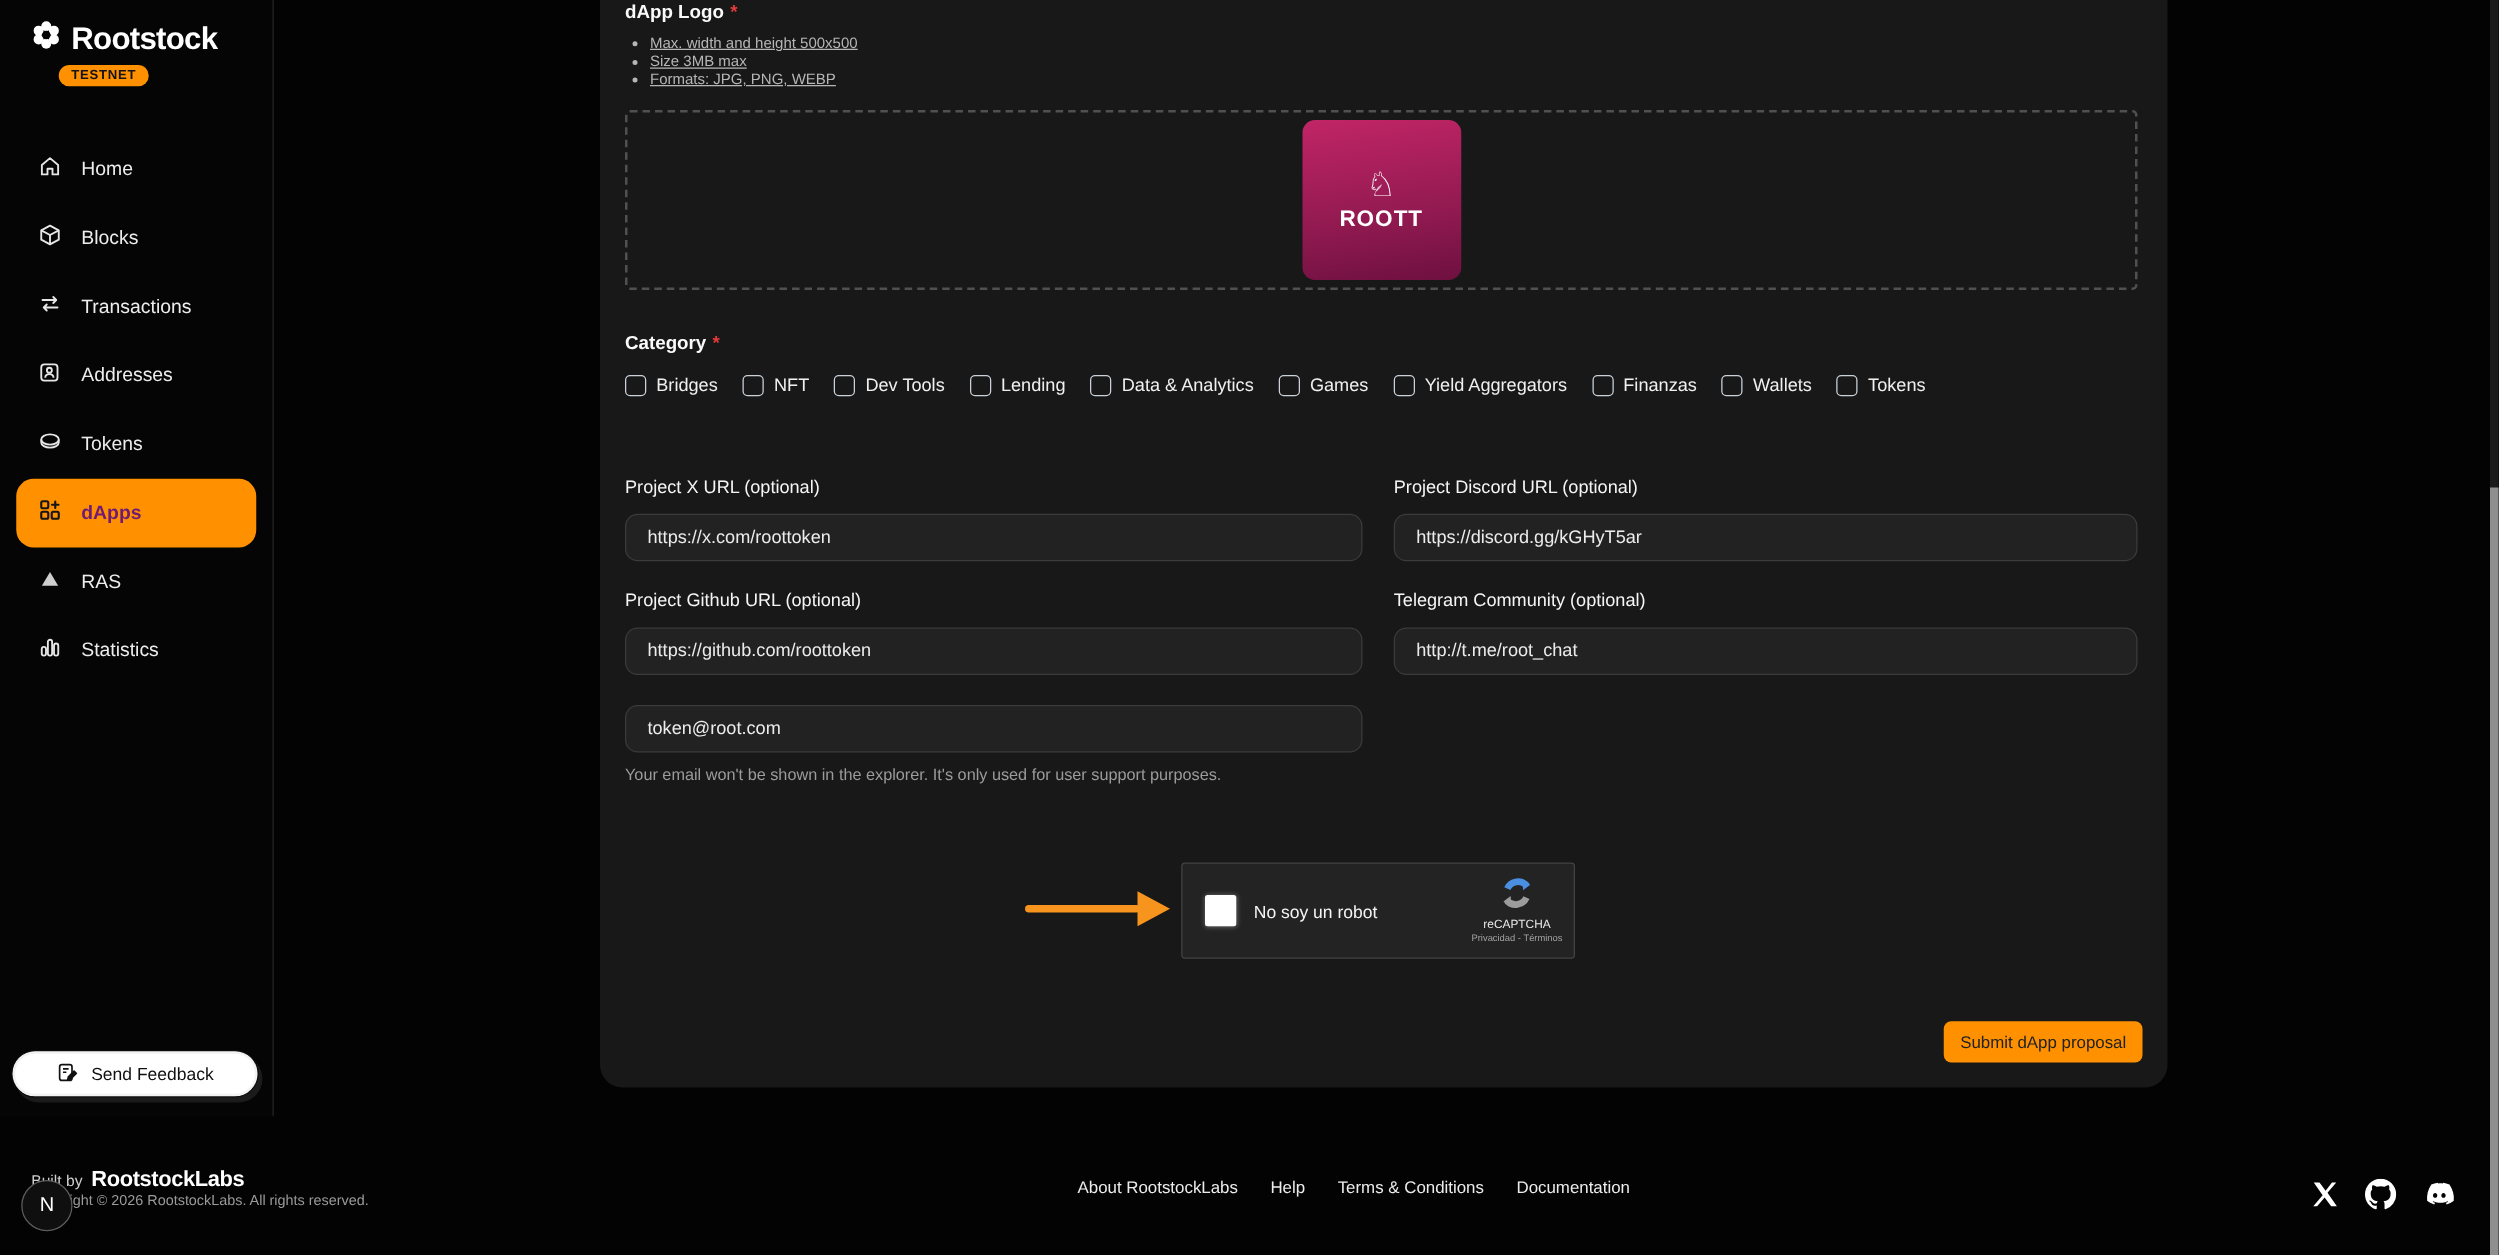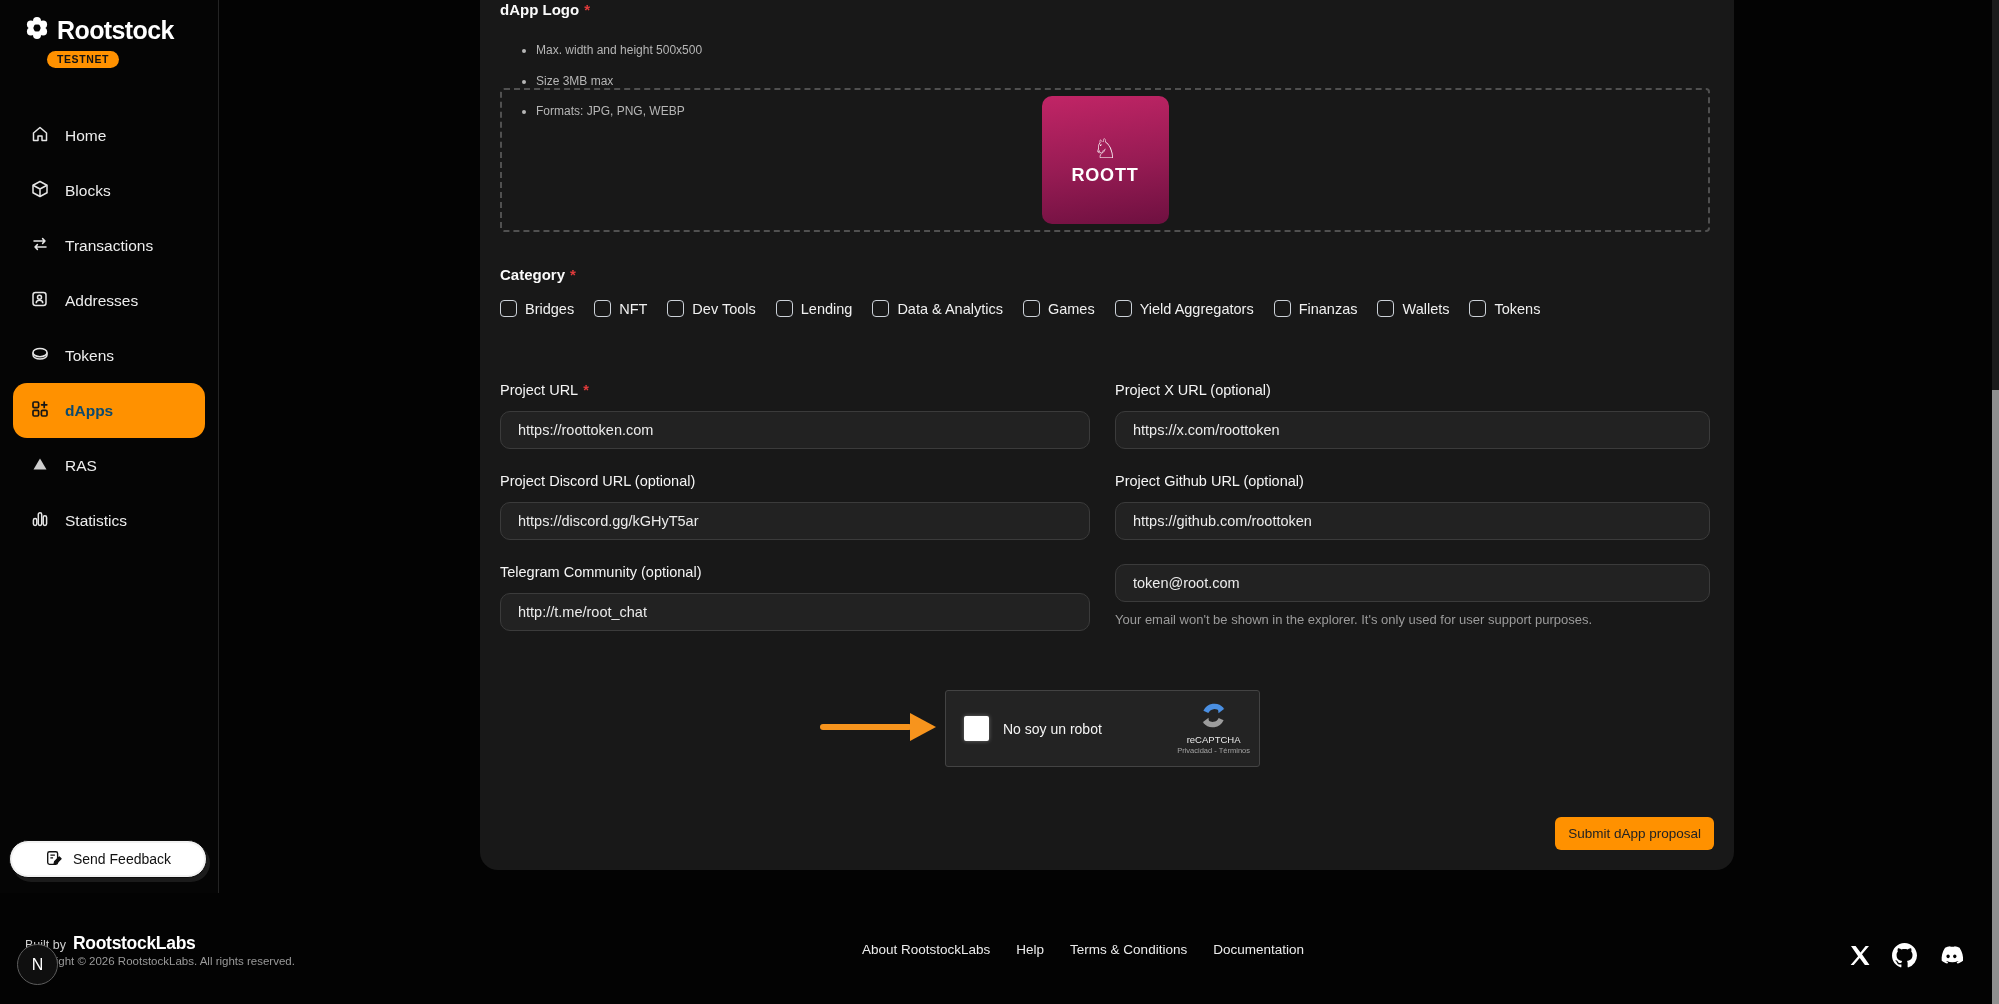--- a/index.html
+++ b/index.html
@@ -13,34 +13,34 @@
   .logo-row { display:flex; align-items:flex-end; gap:7px; cursor:pointer; }
   .logo-text { color:#fff; font-size:25px; font-weight:700; letter-spacing:-0.6px; }
   .badge { display:inline-block; margin-top:6px; background:#FF9100; color:#141414;
            font-size:10.5px; font-weight:700; letter-spacing:.6px; padding:2px 10px 3px;
            border-radius:10px;margin-left:23px; }
   .nav { position:absolute; top:108px; left:0; right:0; }
   .nav-item { display:flex; align-items:center; gap:15px; height:55px; padding-left:30px;
               color:#ededed; font-size:15.5px; cursor:pointer; }
   .nav-item svg { flex:0 0 auto; }
   .nav-item.active { background:#FF9100; border-radius:14px; margin:0 13px; padding-left:17px;
-                     color:#0c4a6e; font-weight:600; }
+                     color:#701a75; font-weight:600; }
   .feedback { position:absolute; left:9px; top:840px; width:198px; height:38px; background:#fff;
               border:1px solid #0c0c0c; border-radius:19px; display:flex; align-items:center;
               justify-content:center; gap:10px; font-size:14px; font-weight:500; color:#101010;
               cursor:pointer; box-shadow:3px 4px 0 #1b1b1b, 0 0 0 2px #f2f2f2 inset; }
 
   
   .panel { position:absolute; left:480px; top:0; width:1254px; height:870px;
            background:#181818; border-radius:0 0 18px 18px; }
   .section-label { position:absolute; left:20px; top:1px; font-size:15px; font-weight:600; color:#fafafa; }
   .cat-title     { position:absolute; left:20px; top:266px; font-size:15px; font-weight:600; color:#fafafa; }
   .req { color:#e23b3b; margin-left:5px; font-weight:600; }
   .rules { position:absolute; left:40px; top:27px; color:#b6b6b6; font-size:12px; line-height:14.5px; }
-  .rules li { margin:16px; }
+  .rules li { margin:0;text-decoration:underline; }
   .upload-box { position:absolute; left:20px; top:88px; width:1210px; height:144px;
                 border:2px dashed #505050; border-radius:4px; display:flex;
                 align-items:center; justify-content:center; cursor:pointer; }
   .tile { width:127px; height:128px; border-radius:10px;
           background:linear-gradient(172deg,#c12566 0%, #961b53 55%, #6e1040 100%);
           display:flex; flex-direction:column; align-items:center; justify-content:center; }
   .tile-knight { font-family:"DejaVu Sans", sans-serif; font-size:27px; color:#fff; line-height:30px; }
   .tile-name { color:#fff; font-size:18px; font-weight:700; letter-spacing:.8px; margin-top:1px; }
 
   .cats { position:absolute; left:20px; top:300px; display:flex; gap:20px; align-items:center; }
@@ -246,21 +246,20 @@
         <span class="cb"></span>
         <span>Wallets</span>
       </label>
       <label class="cat">
         <span class="cb"></span>
         <span>Tokens</span>
       </label>
     </div>
 
   <div class="form-grid">
-      <div><div class="flabel"><span>Project URL</span><span class="req">*</span></div><input class="finput" readonly="" value="https://roottoken.com" style=""></div>
       <div><div class="flabel"><span>Project X URL (optional)</span></div><input class="finput" readonly="" value="https://x.com/roottoken" style=""></div>
       <div><div class="flabel"><span>Project Discord URL (optional)</span></div><input class="finput" readonly="" value="https://discord.gg/kGHyT5ar" style=""></div>
       <div><div class="flabel"><span>Project Github URL (optional)</span></div><input class="finput" readonly="" value="https://github.com/roottoken" style=""></div>
       <div><div class="flabel"><span>Telegram Community (optional)</span></div><input class="finput" readonly="" value="http://t.me/root_chat" style=""></div>
       <div><input class="finput" readonly="" value="token@root.com" style=""><div class="fhelper">Your email won't be shown in the explorer. It's only used for user support purposes.</div></div>
     </div>
 
   <div class="arrow-line"></div>
   <div class="arrow-head"></div>
 

